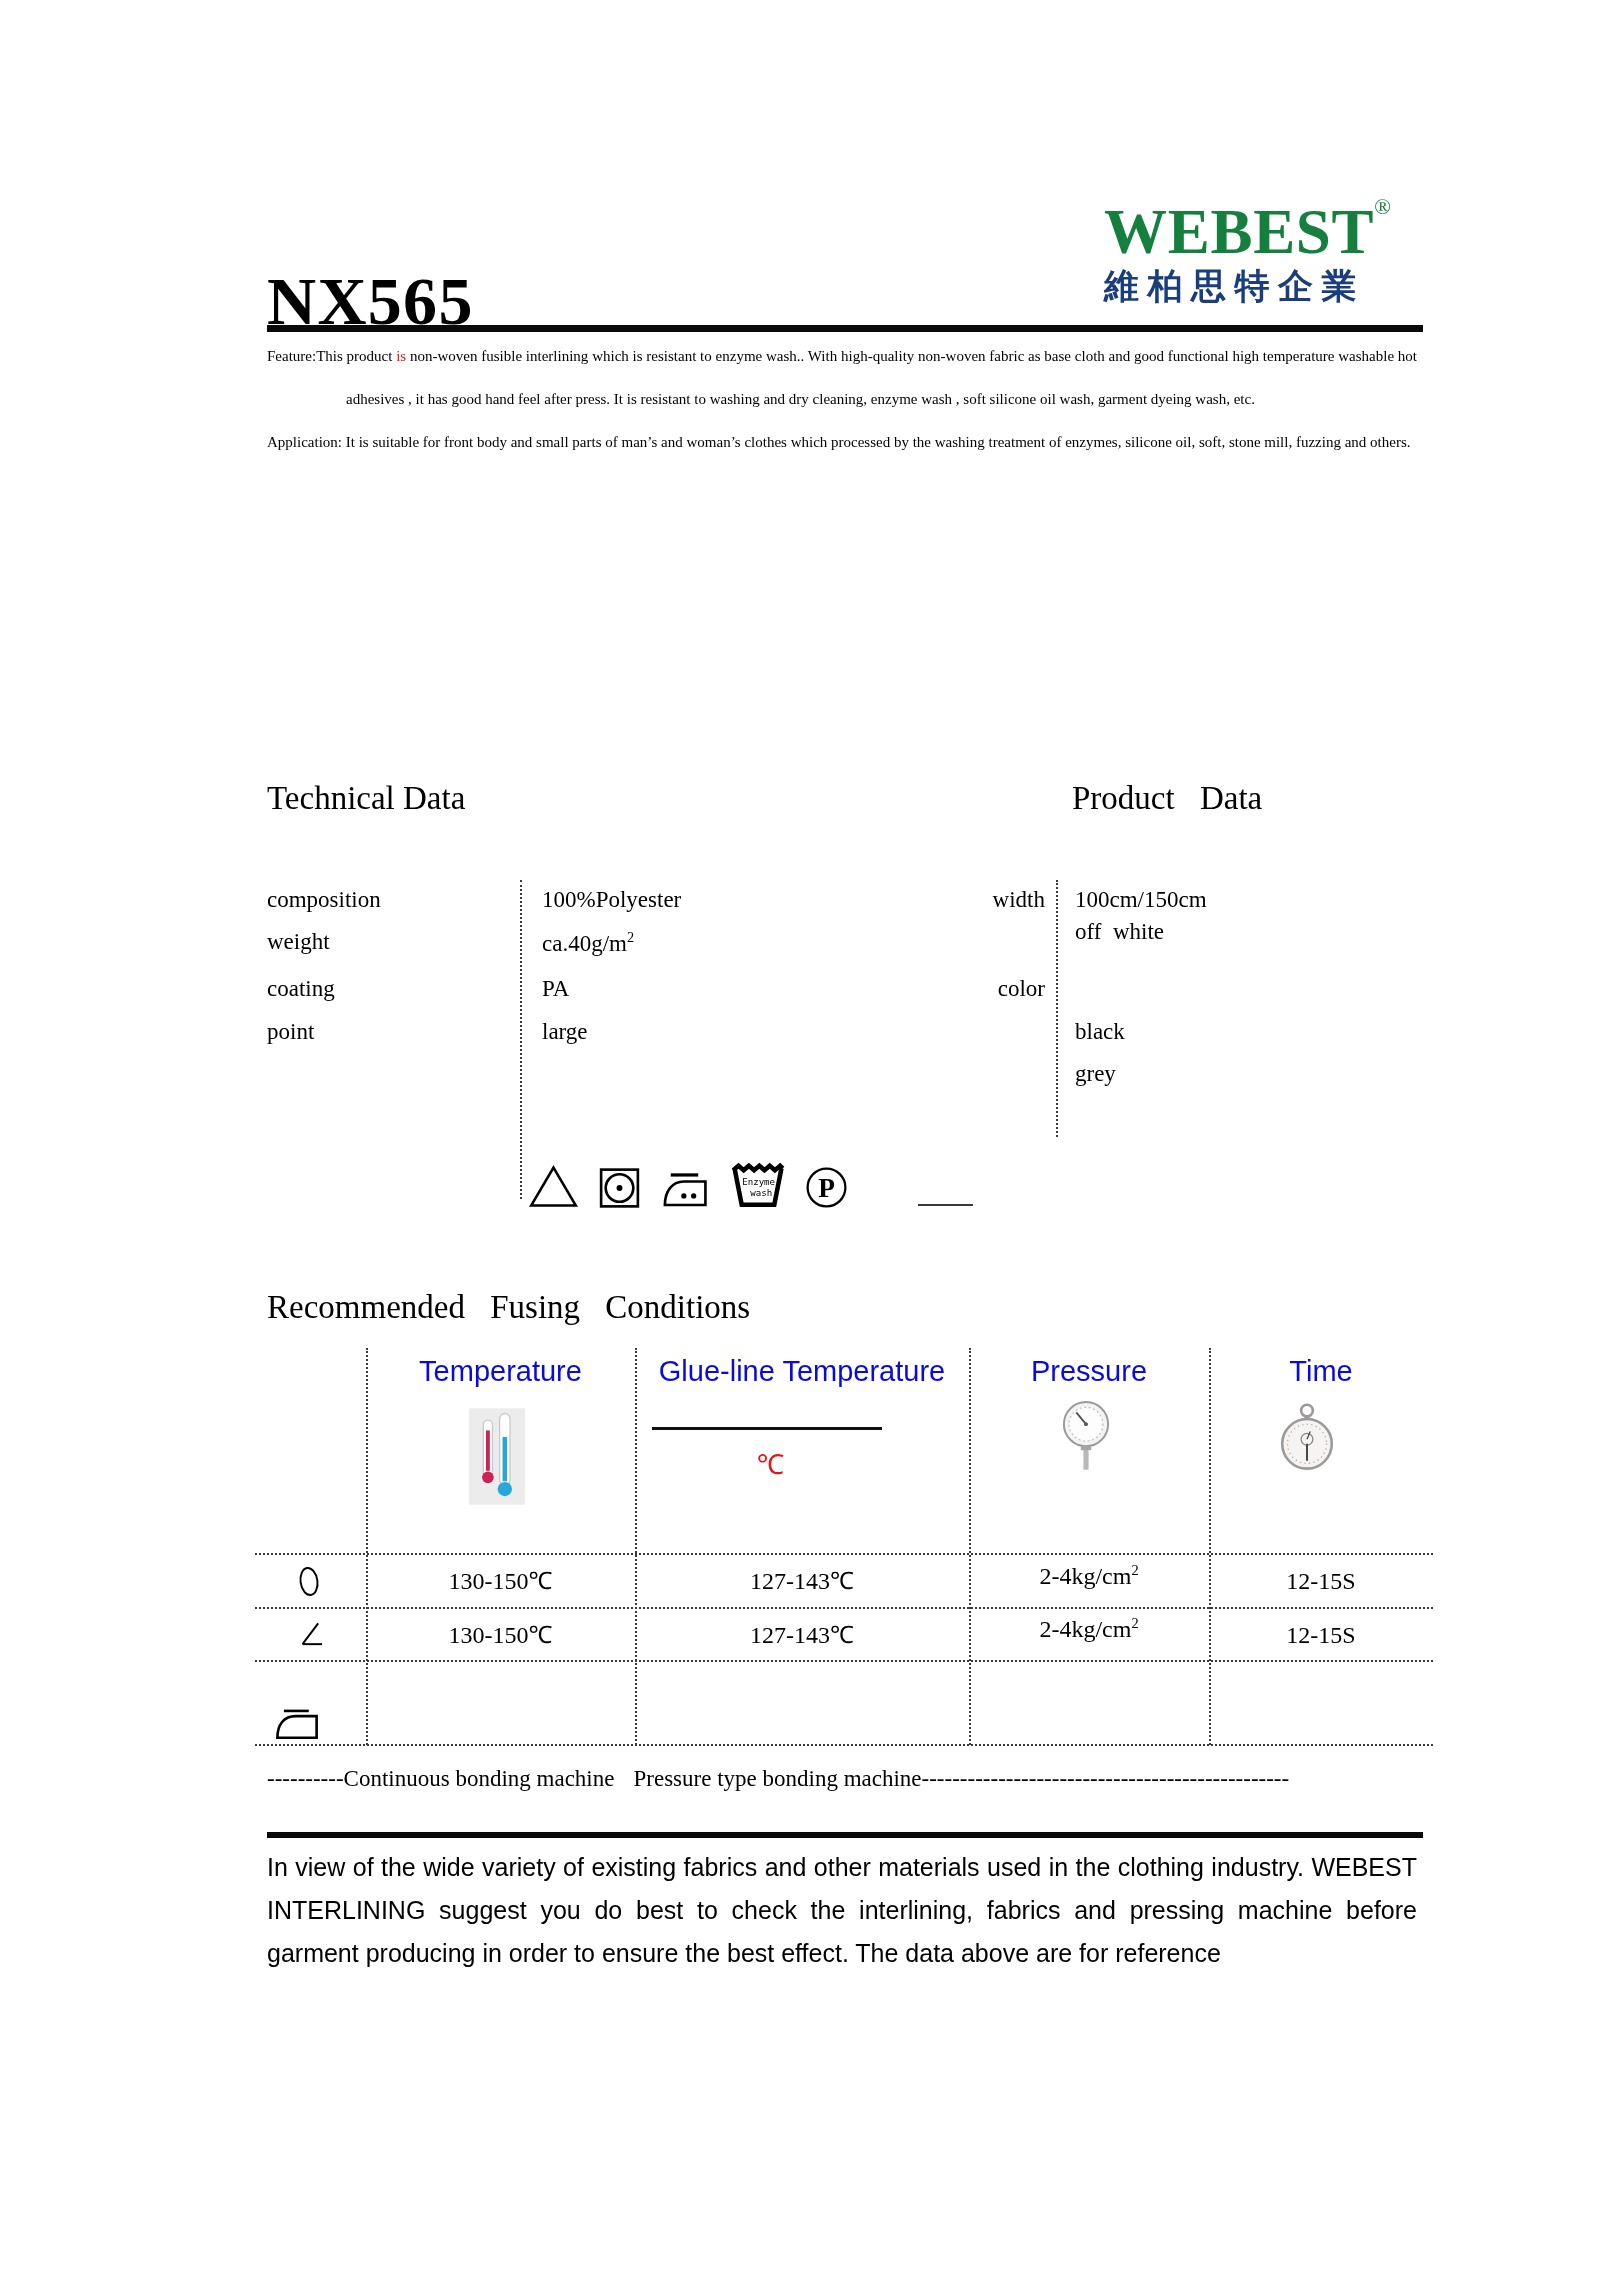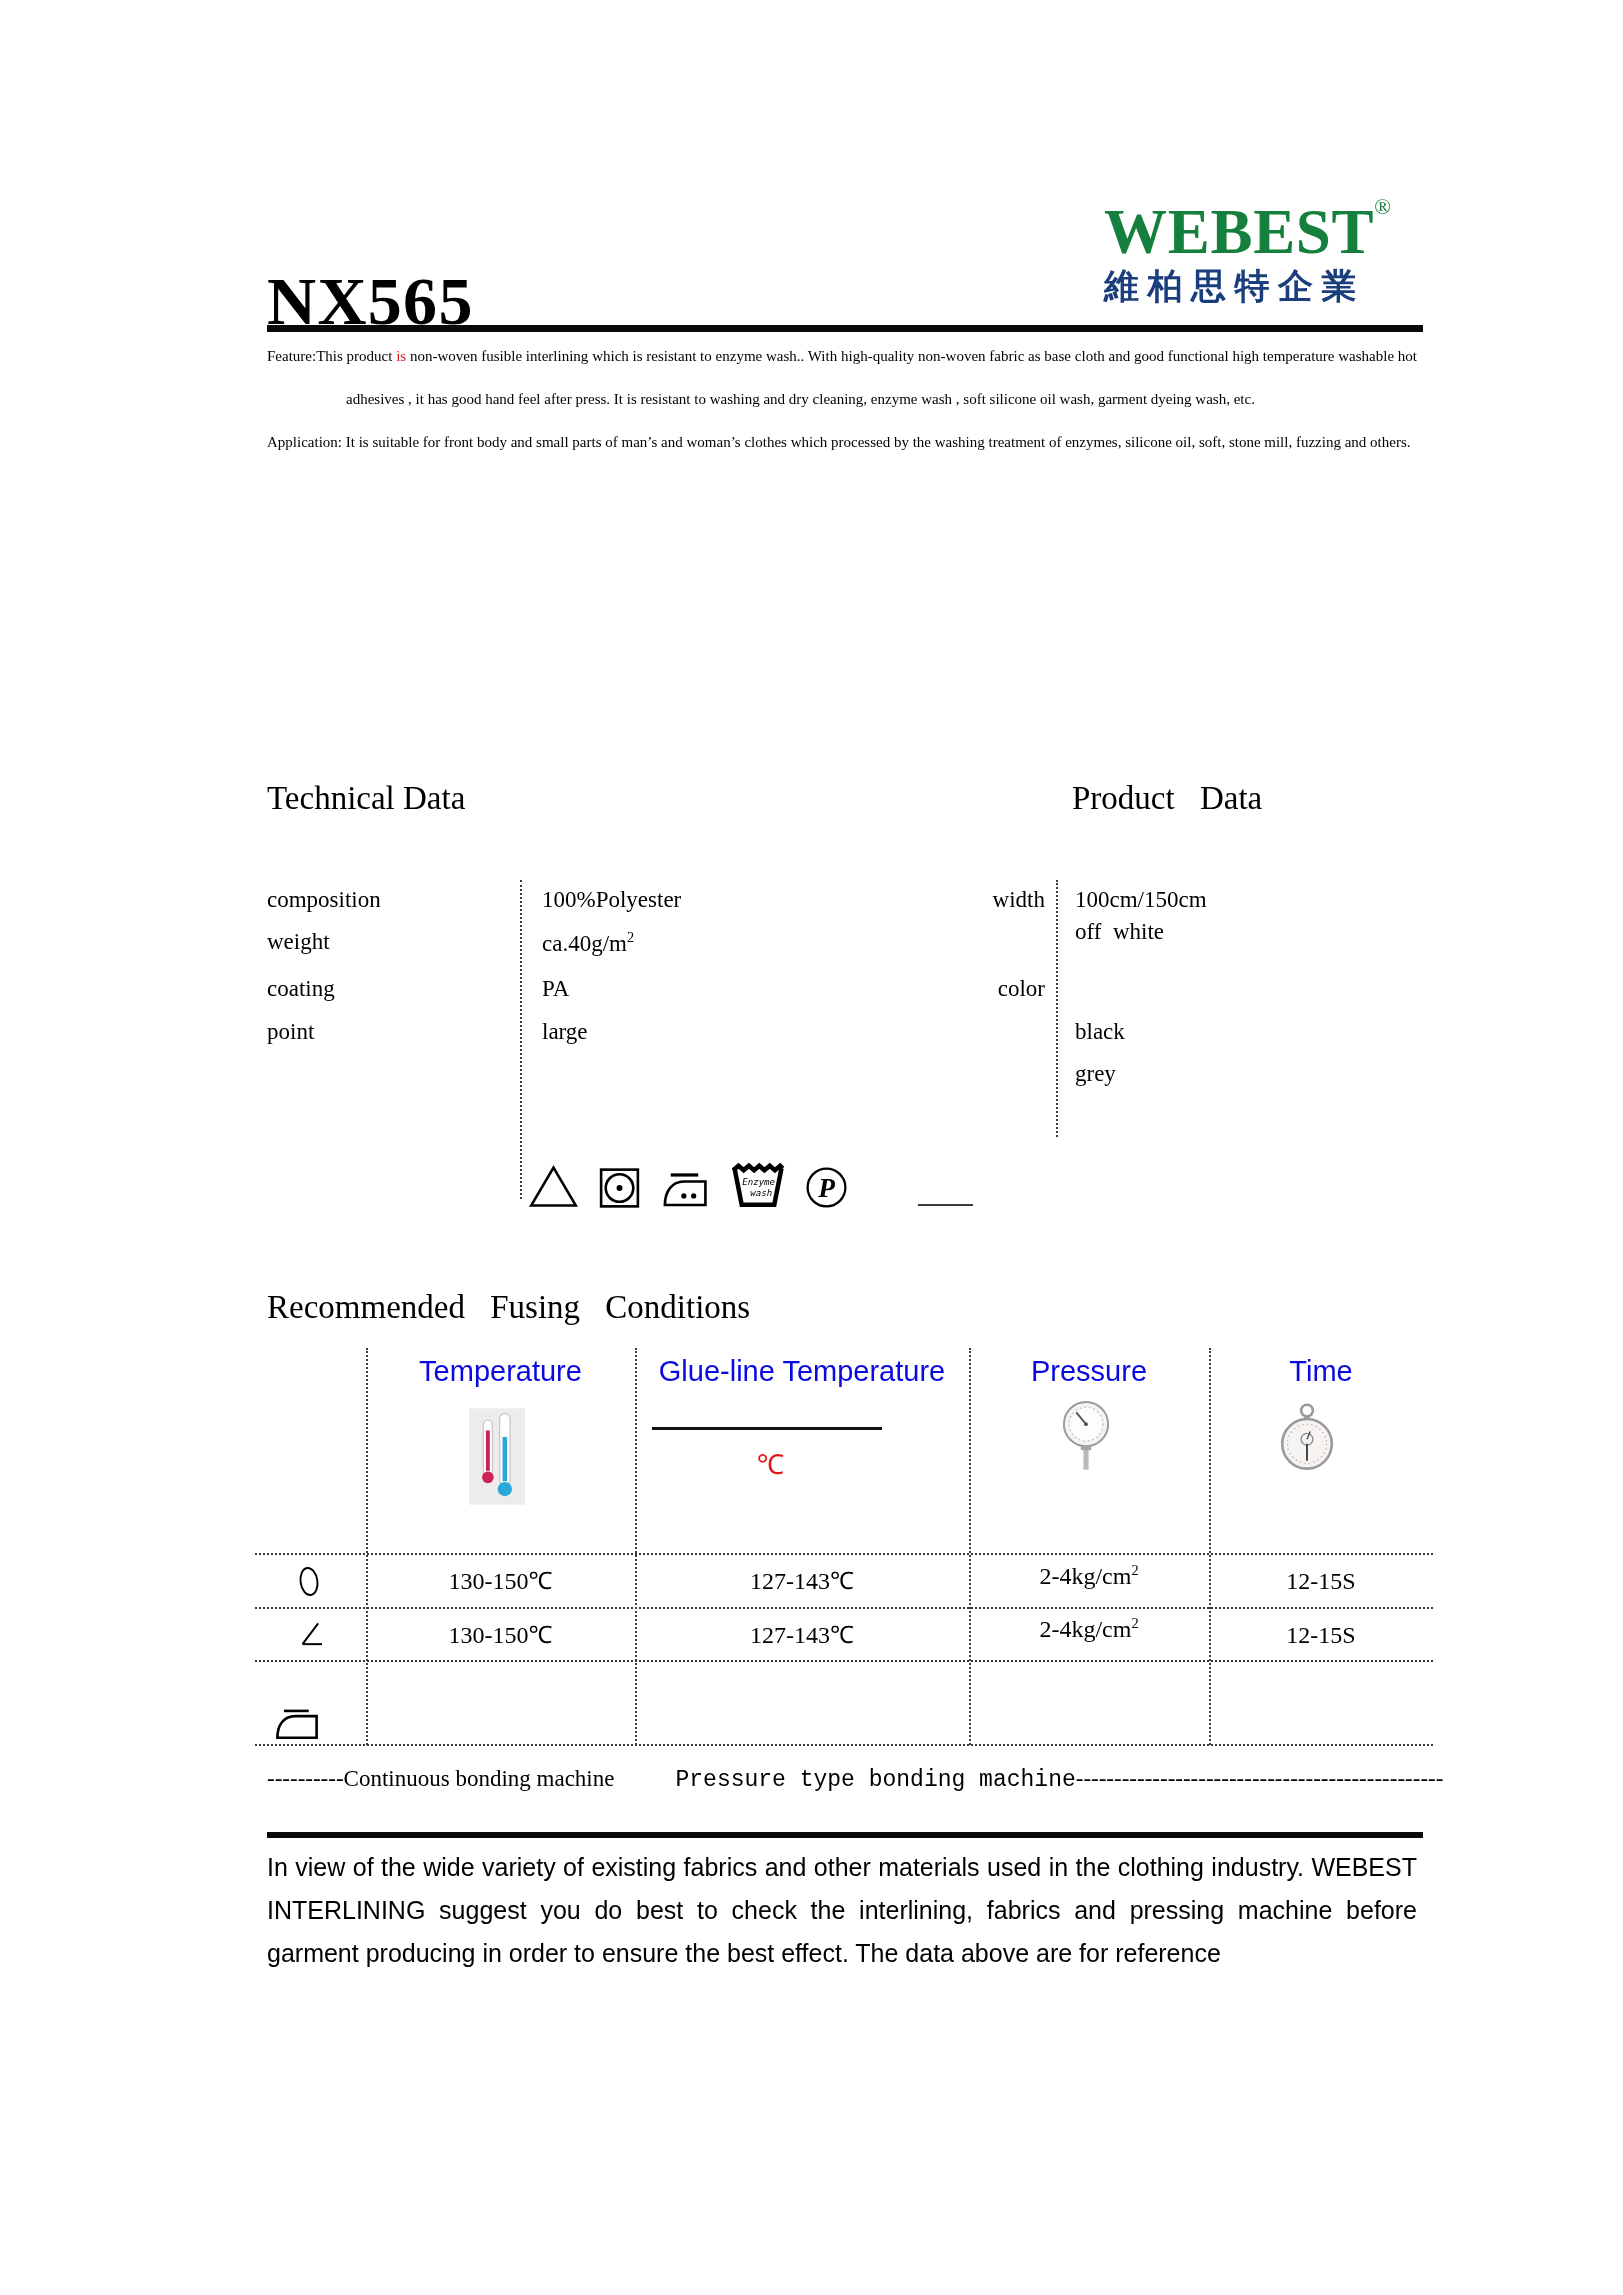--- a/index.html
+++ b/index.html
@@ -33,38 +33,38 @@
   #tech-dotline{left:520px;top:880px;height:319px;}
   #prod-dotline{left:1056px;top:880px;height:257px;}
   .trow{position:absolute;font-size:23px;white-space:pre;line-height:1;}
   .tlabel-l{left:267px;}
   .tvalue-l{left:542px;}
   .tlabel-r{left:949px;width:96px;text-align:right;}
   .tvalue-r{left:1075px;}
   sup.small{font-size:14.4px;}
 
   
-  #care-symbols{left:528px;top:1159px;display:flex;align-items:flex-end;gap:19.6px;font-style:italic;}
+  #care-symbols{left:528px;top:1159px;display:flex;align-items:flex-end;gap:19.6px;}
   #care-symbols svg{display:block;}
   #care-underscore{width:55px;height:2.6px;background:#3a3a3a;margin-left:50px;margin-bottom:2.6px;}
 
   
   #fusing-table{left:255px;top:1348px;width:1178px;height:401px;}
   #fusing-table .dotv{top:0;height:397px;}
   .doth{position:absolute;left:0;width:1178px;border-top:2px dotted #3a3a3a;height:0;}
   .fuse-head{position:absolute;top:7.9px;font-family:"Liberation Sans",sans-serif;
              font-size:29px;color:#0a0ae0;text-align:center;line-height:1.1;white-space:nowrap;}
   .cell{position:absolute;font-size:24px;text-align:center;line-height:1.1;}
   .glue-unit{position:absolute;left:463px;top:97px;width:105px;text-align:center;
              font-size:27.5px;color:#e01818;}
   #glue-underline{position:absolute;left:397px;top:79px;width:230px;height:3.3px;background:#111;}
 
   
   #bonding-line{left:267px;top:1766px;font-size:23px;white-space:nowrap;}
-  #bonding-line .machine2{margin-left:61px;font-family:Liberation Mono, monospace;}
+  #bonding-line .machine2{margin-left:19px;}
   #bottom-rule{left:267px;top:1832px;width:1156px;height:5.9px;background:#0a0a0a;}
   #disclaimer{left:267px;top:1846px;width:1150px;font-family:"Liberation Sans",sans-serif;
               font-size:25px;line-height:43px;text-align:justify;margin:0;}
 </style>
 </head>
 <body>
 
 <div class="page">
 
   <h1 class="abs" id="product-title">NX565</h1>

